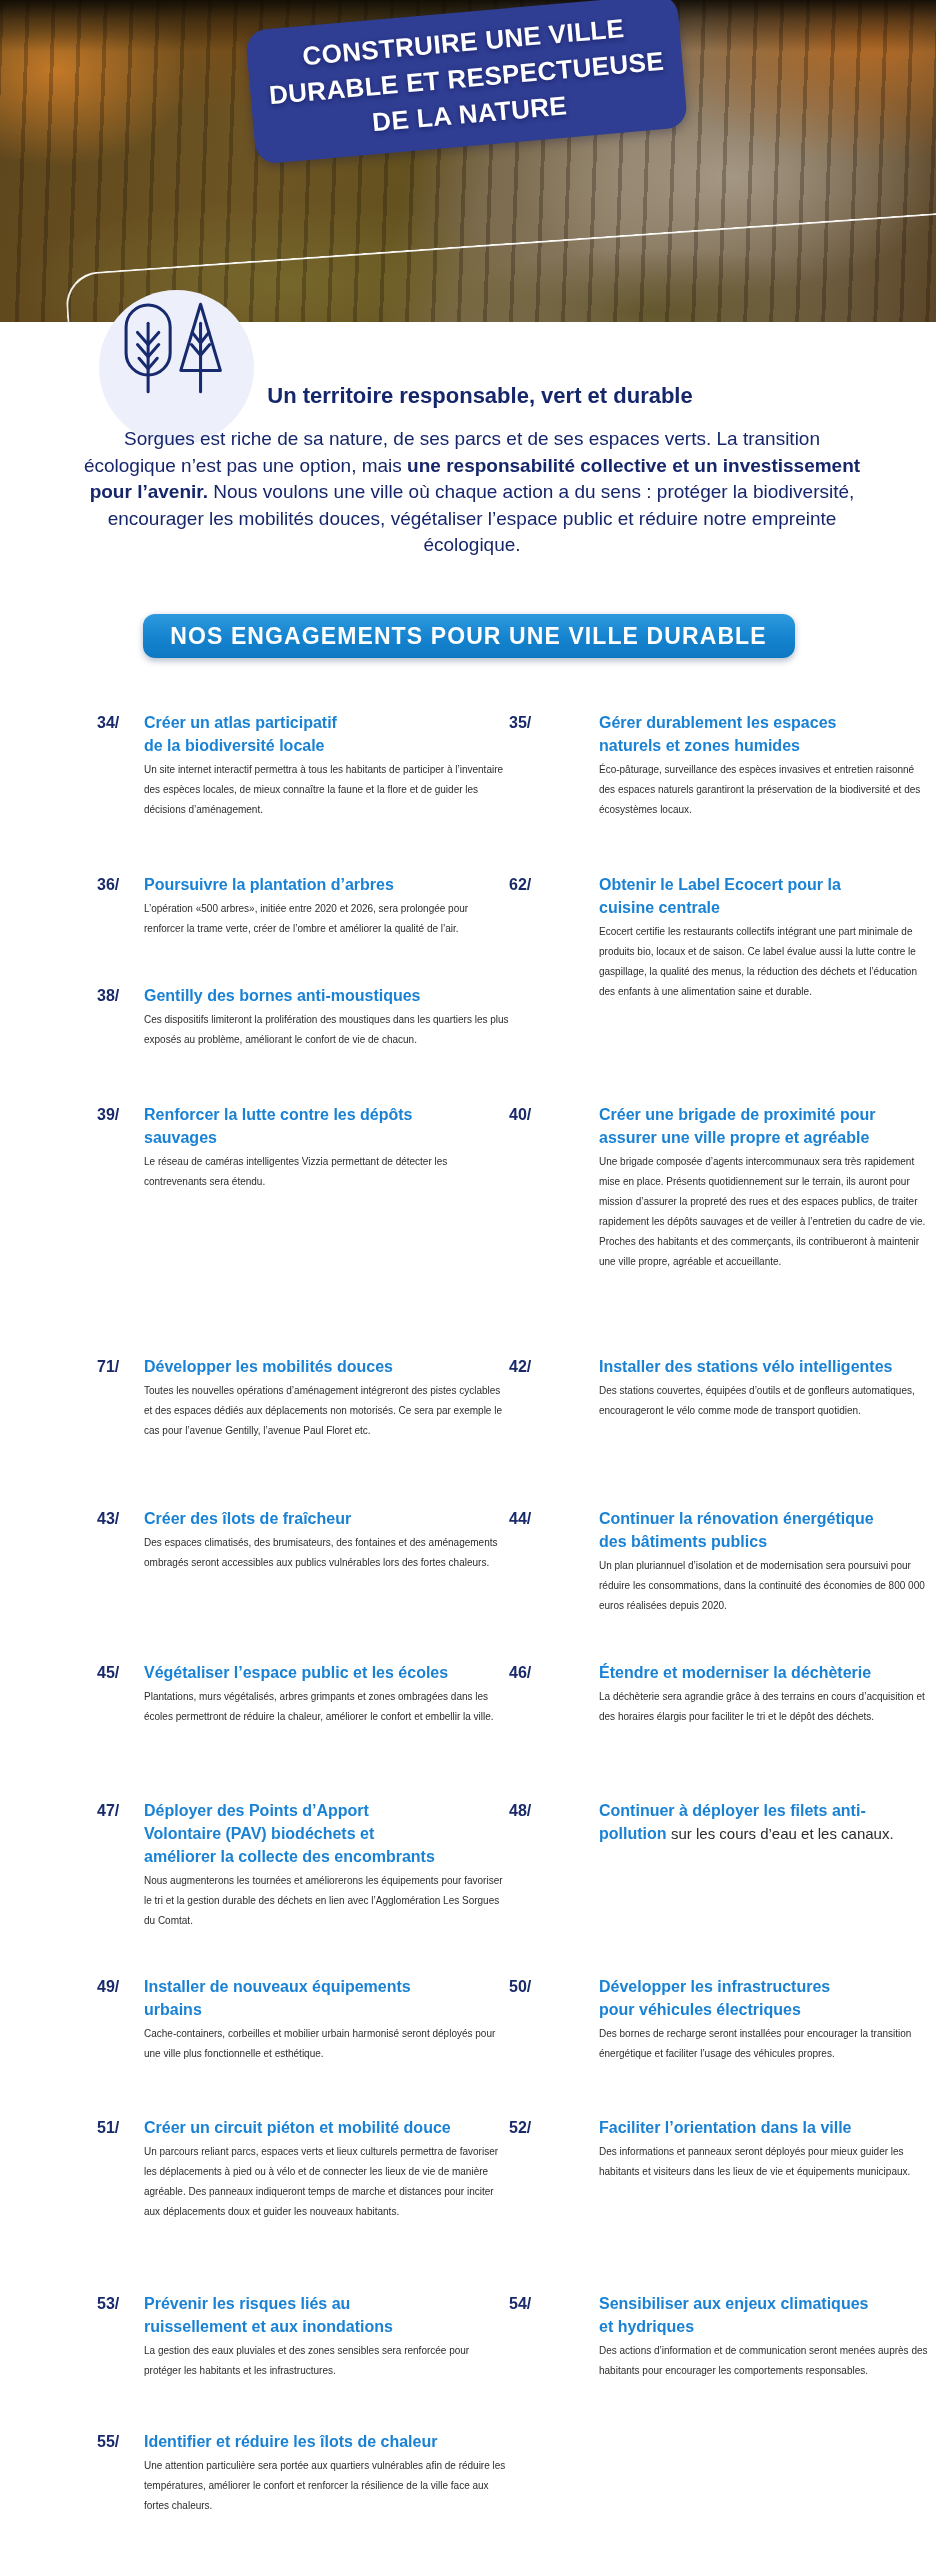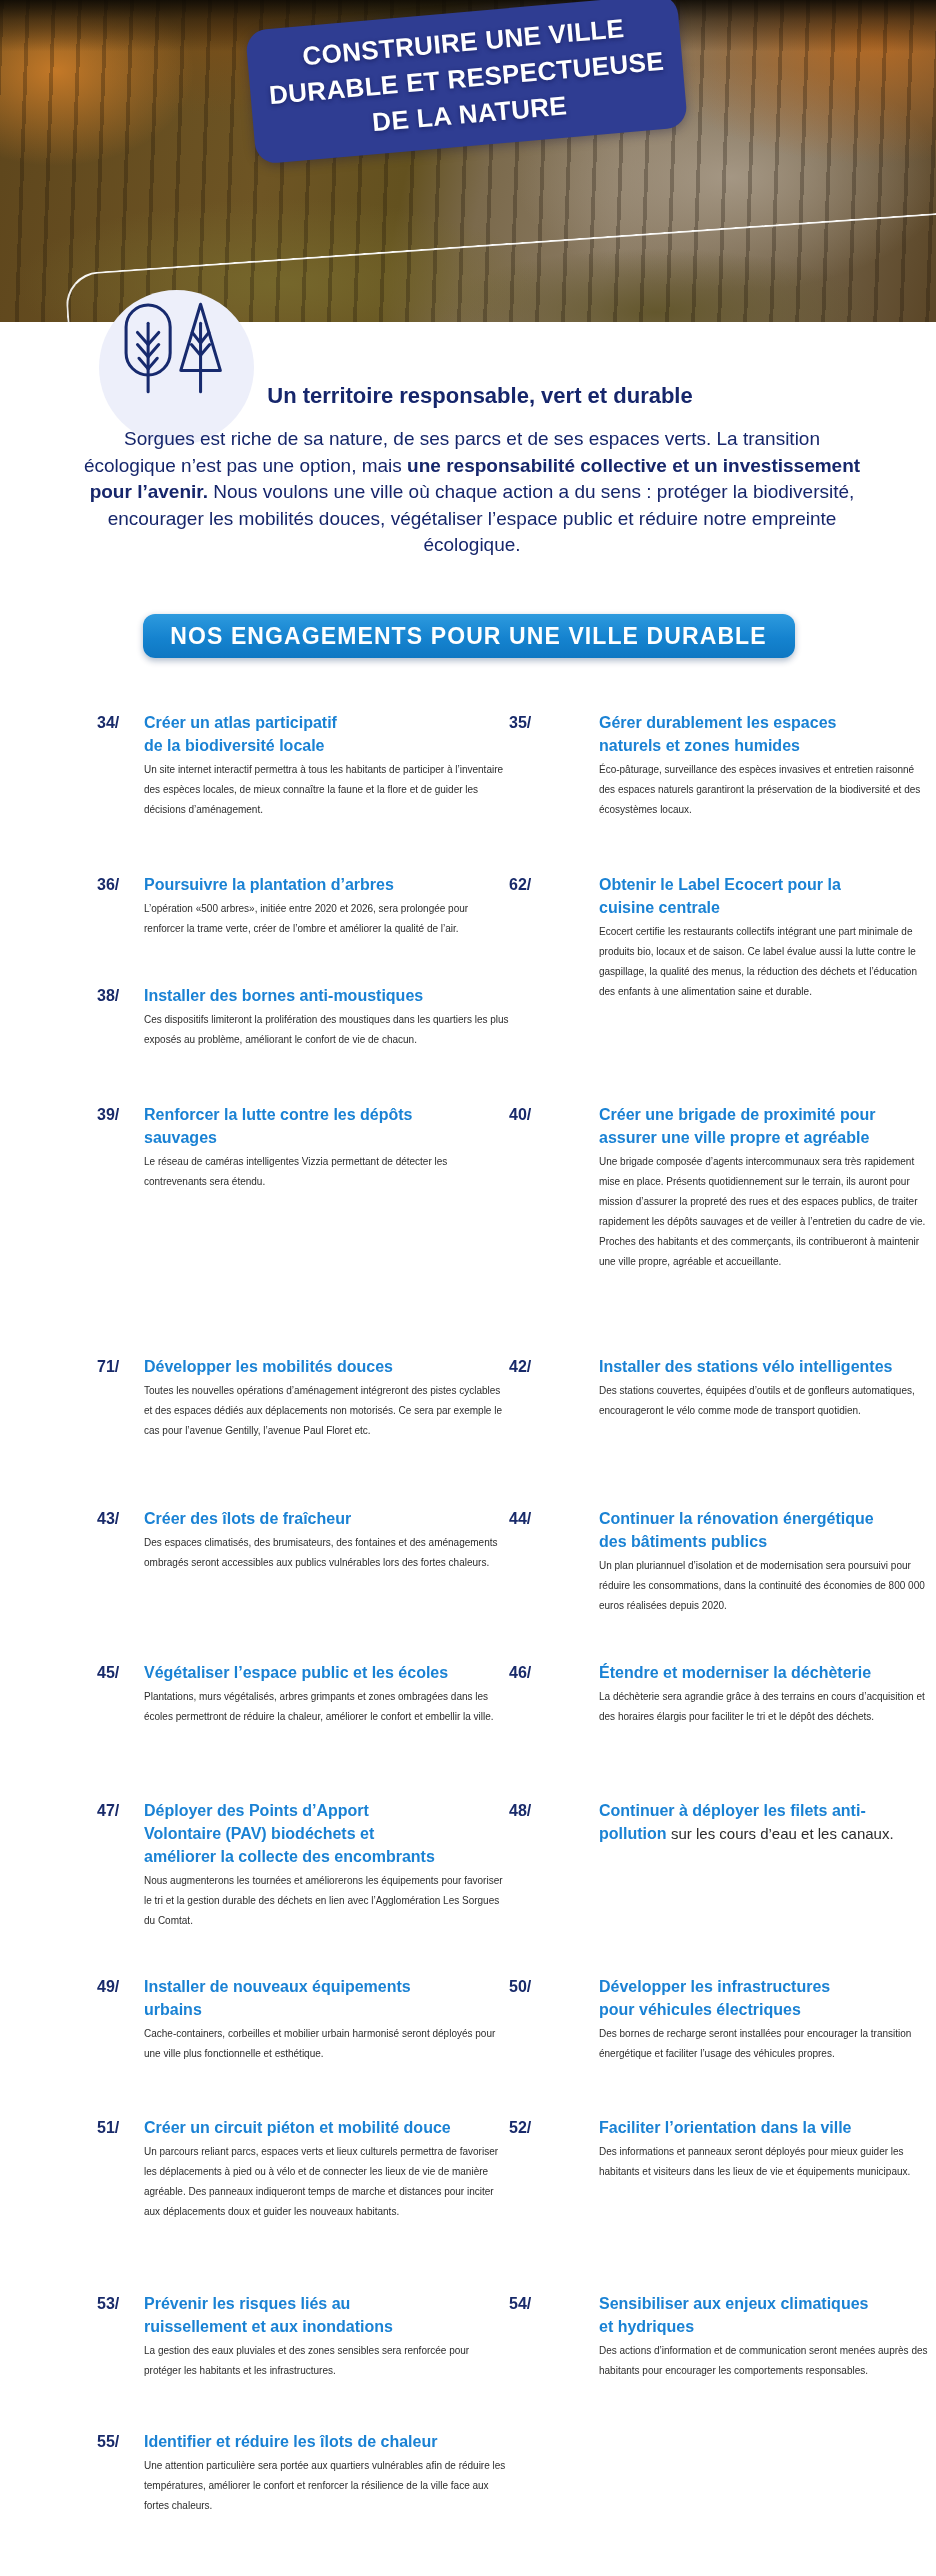--- a/index.html
+++ b/index.html
@@ -139,21 +139,21 @@
       <div class="itxt">
           <h3 class="ititle">Obtenir le Label Ecocert pour la
 cuisine centrale</h3>
       <p class="ibody">Ecocert certifie les restaurants collectifs intégrant une part minimale de produits bio, locaux et de saison. Ce label évalue aussi la lutte contre le gaspillage, la qualité des menus, la réduction des déchets et l’éducation des enfants à une alimentation saine et durable.</p>
         </div>
     </article>
 
     <article class="item l i-l2">
       <span class="num">38/</span>
       <div class="itxt">
-          <h3 class="ititle">Installer des bornes anti-moustiques</h3>
+          <h3 class="ititle">Gentilly des bornes anti-moustiques</h3>
       <p class="ibody">Ces dispositifs limiteront la prolifération des moustiques dans les quartiers les plus exposés au problème, améliorant le confort de vie de chacun.</p>
         </div>
     </article>
 
     <article class="item l i-l3">
       <span class="num">39/</span>
       <div class="itxt">
           <h3 class="ititle">Renforcer la lutte contre les dépôts
 sauvages</h3>
       <p class="ibody">Le réseau de caméras intelligentes Vizzia permettant de détecter les contrevenants sera étendu.</p>

